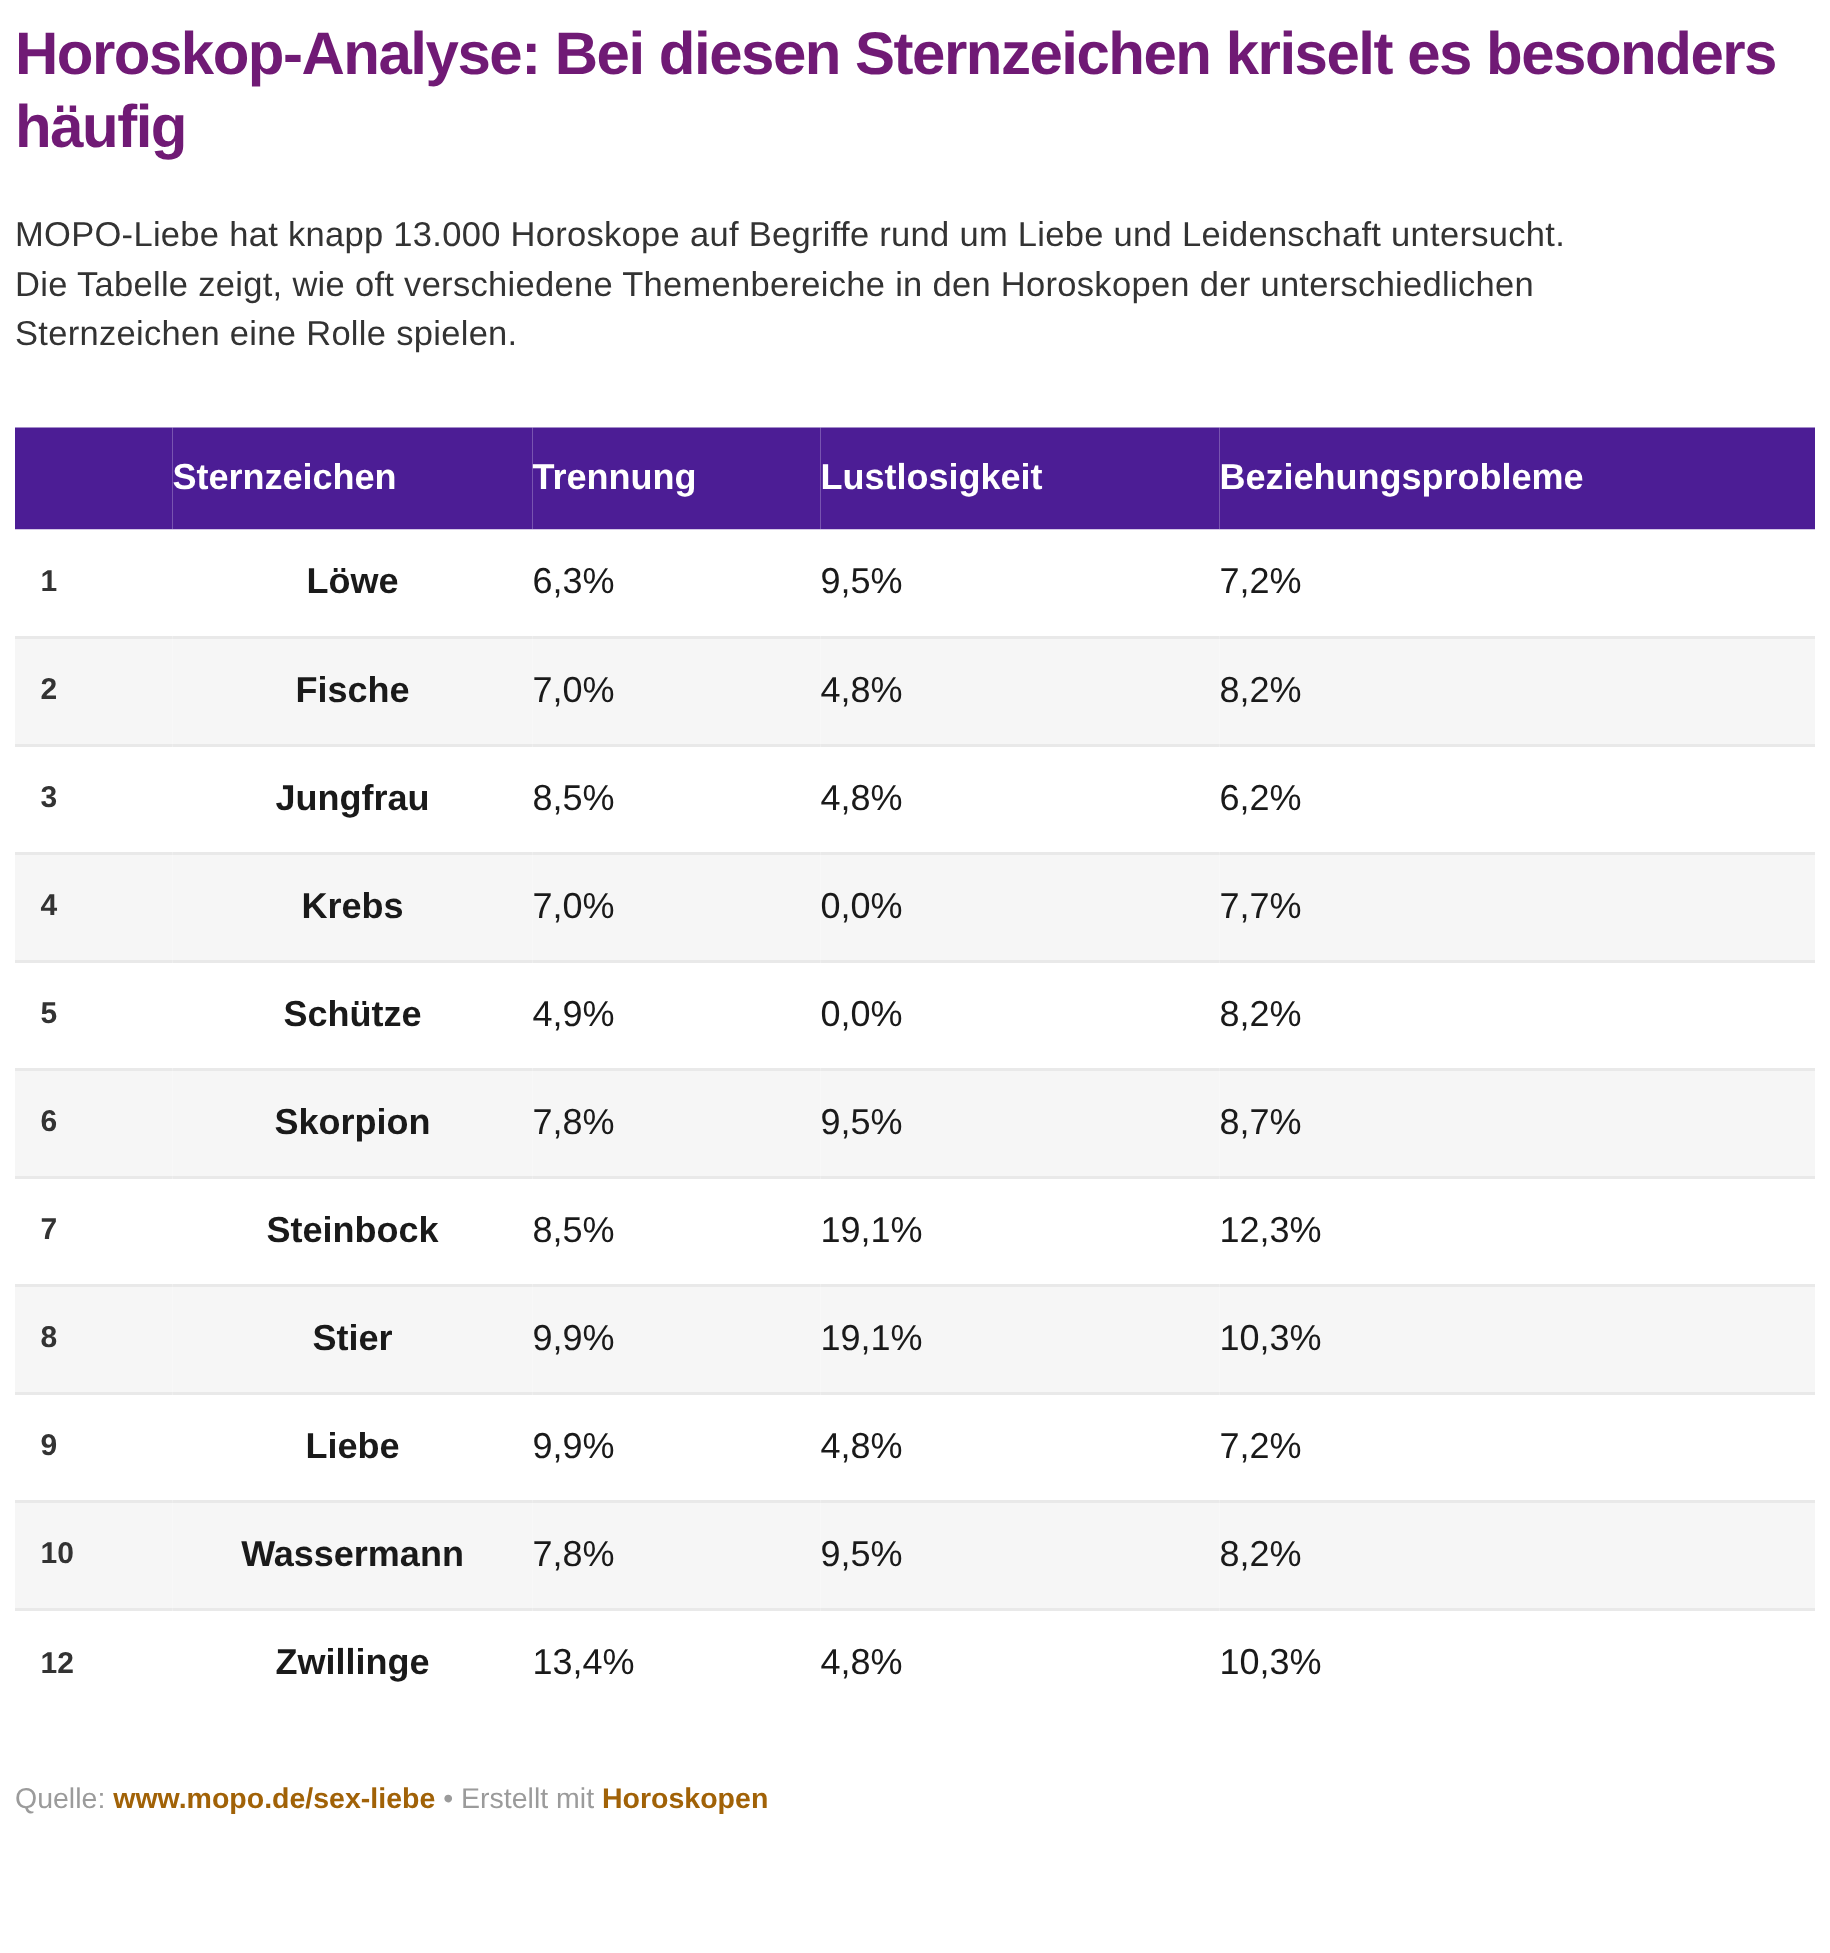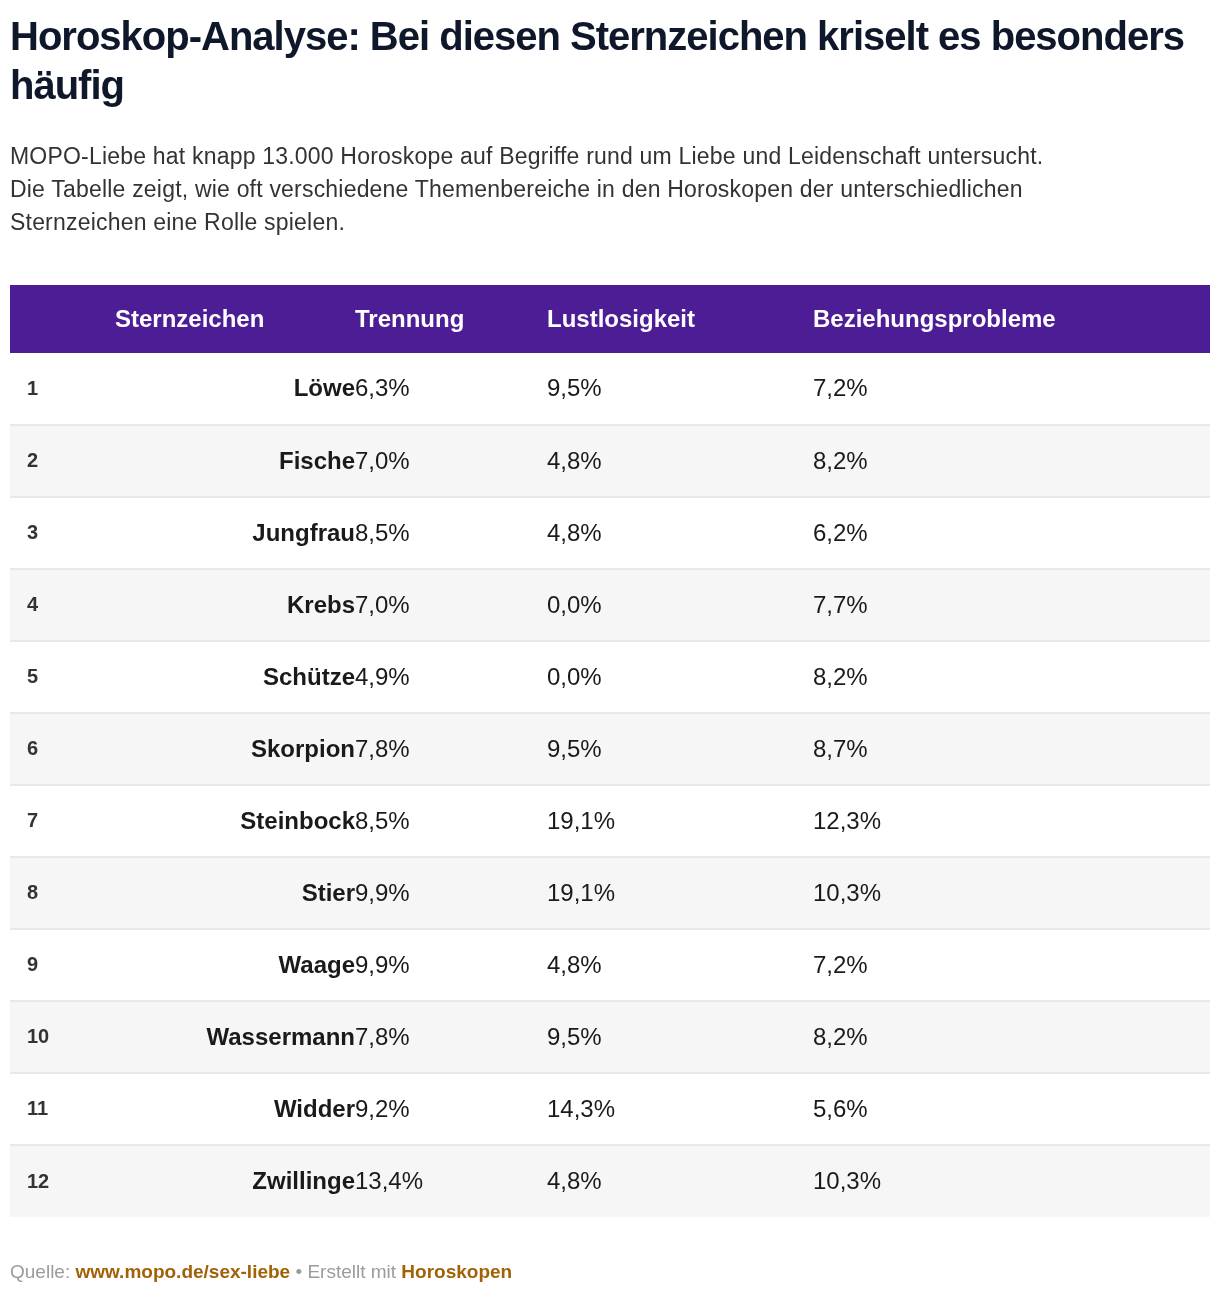--- a/index.html
+++ b/index.html
@@ -15,21 +15,21 @@
     overflow: hidden;
     position: relative;
   }
   .title {
     margin: 0;
     padding-top: 12px;
     font-size: 40px;
     line-height: 1.22;
     font-weight: 700;
     letter-spacing: -1px;
-    color: #0f172a;
+    color: #701a75;
   }
   .description {
     margin: 30px 0 0 0;
     max-width: 1060px;
     font-size: 23px;
     line-height: 1.45;
     letter-spacing: 0.2px;
     color: #333333;
   }
   table.dw-table {
@@ -72,21 +72,21 @@
   tbody tr:nth-child(even) { background: #f6f6f6; }
 
   td.c-rank {
     text-align: left;
     padding: 0 0 0 17px;
     font-size: 20px;
     font-weight: 700;
     color: #333333;
   }
   td.c-name {
-    text-align: right;
+    text-align: center;
     padding: 0;
     font-weight: 700;
   }
   td.c-last { padding-right: 14px; }
 
   .source-line {
     margin: 44px 0 0 0;
     font-size: 19px;
     color: #9b9b9b;
   }
@@ -175,40 +175,33 @@
       </tr>
       <tr>
         <td class="c-rank">8</td>
         <td class="c-name">Stier</td>
         <td>9,9%</td>
         <td>19,1%</td>
         <td class="c-last">10,3%</td>
       </tr>
       <tr>
         <td class="c-rank">9</td>
-        <td class="c-name">Waage</td>
+        <td class="c-name">Liebe</td>
         <td>9,9%</td>
         <td>4,8%</td>
         <td class="c-last">7,2%</td>
       </tr>
       <tr>
         <td class="c-rank">10</td>
         <td class="c-name">Wassermann</td>
         <td>7,8%</td>
         <td>9,5%</td>
         <td class="c-last">8,2%</td>
       </tr>
       <tr>
-        <td class="c-rank">11</td>
-        <td class="c-name">Widder</td>
-        <td>9,2%</td>
-        <td>14,3%</td>
-        <td class="c-last">5,6%</td>
-      </tr>
-      <tr>
         <td class="c-rank">12</td>
         <td class="c-name">Zwillinge</td>
         <td>13,4%</td>
         <td>4,8%</td>
         <td class="c-last">10,3%</td>
       </tr>
     </tbody>
   </table>
 
   <p class="source-line"><span>Quelle: </span><a>www.mopo.de/sex-liebe</a><span> • </span><span>Erstellt mit </span><a>Horoskopen</a></p>

